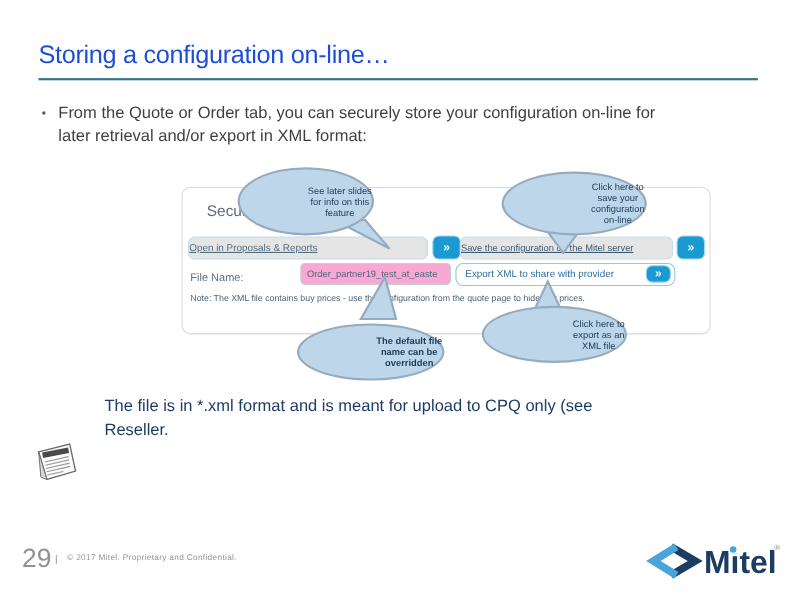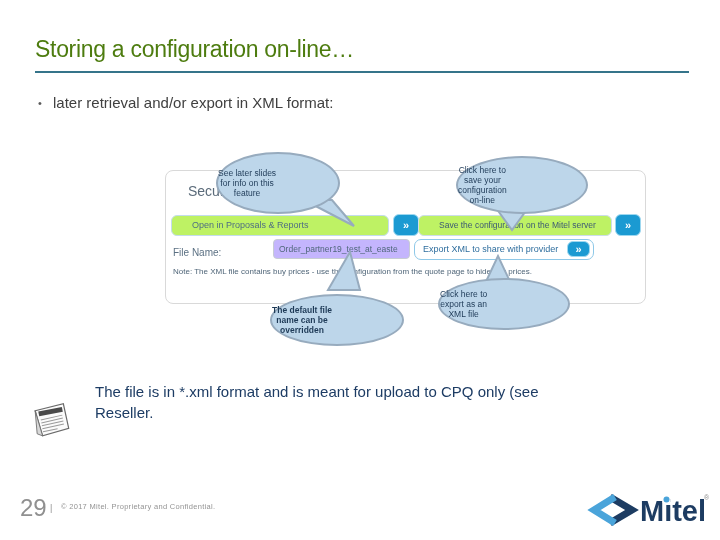--- a/index.html
+++ b/index.html
@@ -4,72 +4,73 @@
 <style>
   * { margin:0; padding:0; box-sizing:border-box; }
   html,body { width:720px; height:540px; }
   body {
     position:relative; background:#ffffff; overflow:hidden;
     font-family:"Liberation Sans", sans-serif;
   }
   .abs { position:absolute; }
 
   
-  #title { left:35px; top:36px; font-size:23px; color:#4d7c0f; letter-spacing:-0.3px;text-align:right; }
+  #title { left:35px; top:36px; font-size:23px; color:#1d4ed8; letter-spacing:-0.3px;text-align:right; }
   #title-rule { left:35px; top:71px; width:654px; height:2px; background:#35748a; }
 
   
   #bullet { left:36px; top:92px; width:650px; font-size:15px; color:#404040; line-height:21px; }
   #bullet .marker { position:absolute; left:2px; top:1px; font-size:11px; color:#595959; }
   #bullet .lines { padding-left:17px; }
 
   
   #panel { left:165px; top:170px; width:481px; height:134px; background:#fff;
            border:1px solid #d9d9d9; border-radius:8px; }
   #panel .heading { position:absolute; left:22px; top:12px; font-size:14px; color:#5b6b7a; }
-  .shot-box { position:absolute; background:#bef264; border:1px solid #c4dcec; border-radius:6px;
-              font-size:9px; color:#4f6e83; line-height:19px; padding-left:20px; white-space:nowrap; overflow:hidden; }
+  .shot-box { position:absolute; background:#e5e5e5; border:1px solid #c4dcec; border-radius:6px;
+              font-size:9px; color:#4f6e83; line-height:19px; padding-left:0; white-space:nowrap; overflow:hidden;text-decoration:underline; }
   .chev-btn { position:absolute; background:#1b9ad2; border:1px solid #9ed8f0; border-radius:6px;
               color:#ffffff; font-size:11px; font-weight:bold; display:flex; align-items:center;
               justify-content:center; line-height:1; }
   #fn-label { position:absolute; left:7px; top:76px; font-size:10px; color:#5b7083; }
-  #fn-input { position:absolute; left:107px; top:68px; width:137px; height:20px; background:#c4b5fd;
+  #fn-input { position:absolute; left:107px; top:68px; width:137px; height:20px; background:#f9a8d4;
               border:1px solid #c7ccd4; border-radius:4px; font-size:8.5px; color:#50677c;
               line-height:18px; padding:0 5px; white-space:nowrap; overflow:hidden; }
-  #export-box { position:absolute; left:248px; top:68px; width:180px; height:21px;
+  #export-box { position:absolute; left:248px; top:68px; width:200px; height:21px;
                 border:1.5px solid #8ec8e8; border-radius:7px; font-size:9px; color:#2f6e9e;
                 line-height:18px; padding-left:8px; white-space:nowrap; }
   #export-box .chev-inner { position:absolute; right:3px; top:1px; width:23px; height:16px; }
   #note { position:absolute; left:7px; top:96px; width:465px; font-size:8px; color:#4f6578; white-space:nowrap; }
 
   
   .callout { position:absolute; background:#bdd6ea; border:2px solid #97abbe; border-radius:50%;
-             display:flex; align-items:center; justify-content:flex-start; text-align:center;
+             display:flex; align-items:center; justify-content:flex-end; text-align:center;
              font-size:8.5px; line-height:10px; color:#1e3a57; z-index:5; }
   .tail { position:absolute; z-index:4; }
 
   
-  #body-text { left:95px; top:381px; width:560px; font-size:15px; line-height:21px; color:#1d3c64; }
+  #body-text { left:95px; top:359px; width:560px; font-size:15px; line-height:21px; color:#1d3c64; }
   #news-icon { left:30px; top:398px; }
 
   
   #page-num { left:20px; top:494px; font-size:24px; color:#909090; }
   #foot-sep { left:50px; top:503px; font-size:9px; color:#909090; }
   #copyright { left:61px; top:502px; font-size:7.5px; color:#949494; letter-spacing:0.3px; }
   #logo { left:585px; top:488px; }
 </style>
 </head>
 <body>
 
 <div class="abs" id="title">Storing a configuration on-line…</div>
 <div class="abs" id="title-rule"></div>
 
 <div class="abs" id="bullet">
   <span class="marker">•</span>
   <div class="lines">
+    <div>From the Quote or Order tab, you can securely store your configuration on-line for</div>
     <div>later retrieval and/or export in XML format:</div>
   </div>
 </div>
 
 <div class="abs" id="panel">
   <div class="heading">Secure</div>
 
   <div class="shot-box" style="left:5px; top:44px; width:218px; height:21px;">Open in Proposals &amp; Reports</div>
   <div class="chev-btn" style="left:227px; top:43px; width:26px; height:22px;">
     <span>»</span>

